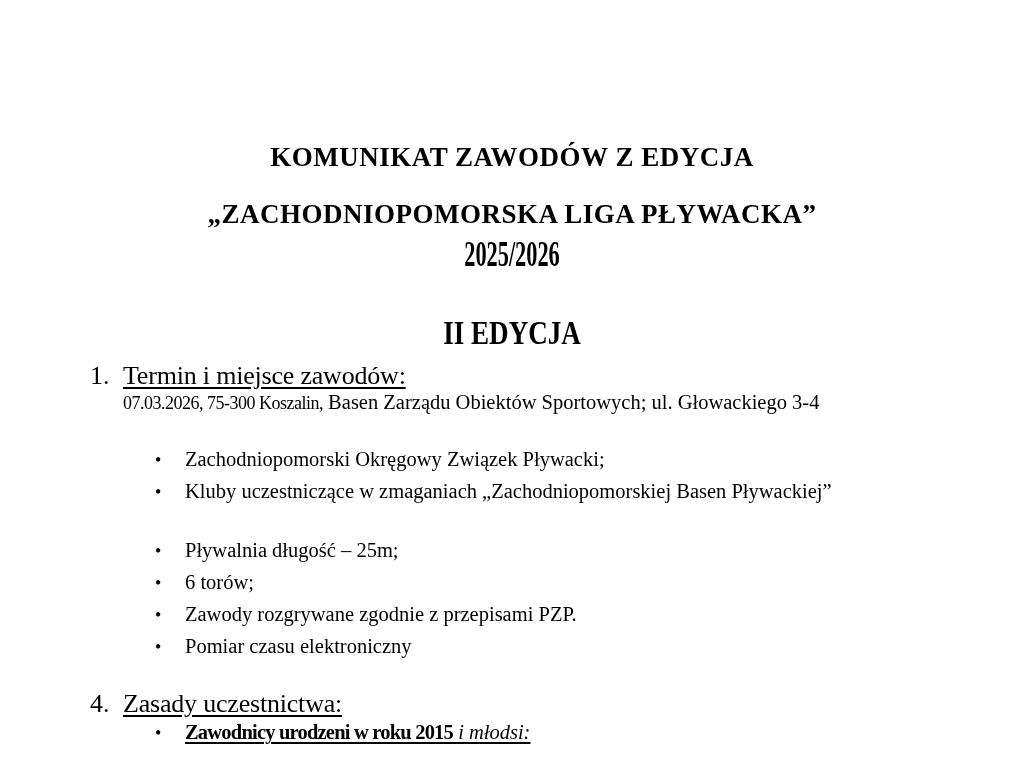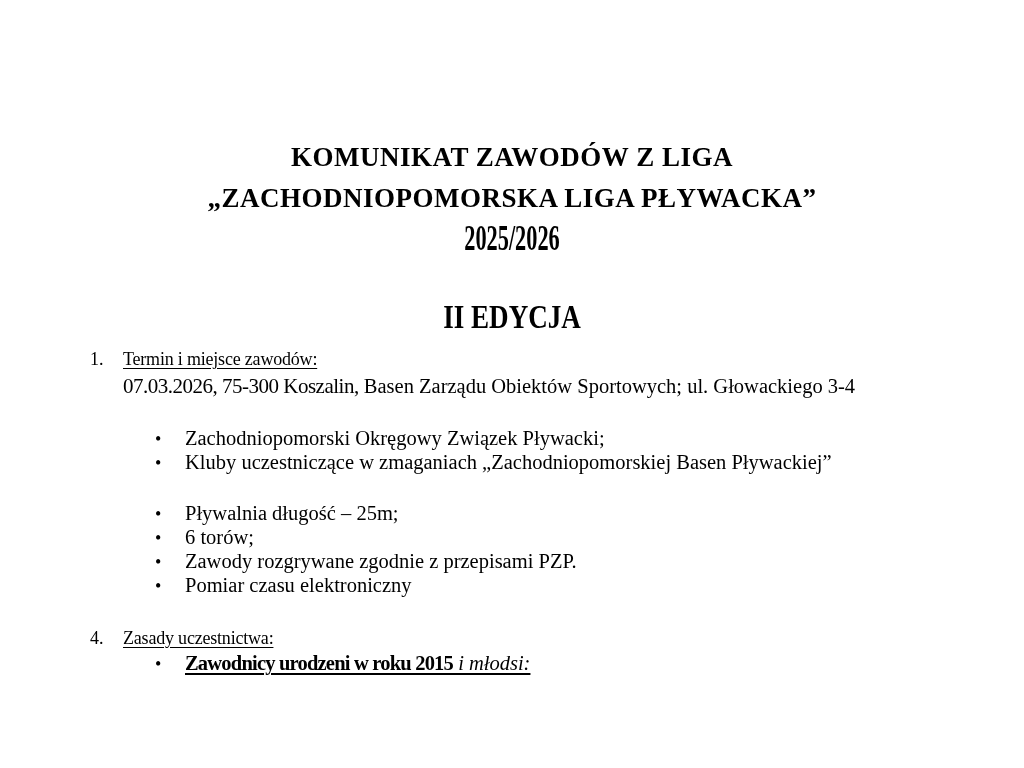--- a/index.html
+++ b/index.html
@@ -9,44 +9,44 @@
     width: 1024px;
     height: 768px;
     margin: 0 auto;
     background: #ffffff;
     overflow: hidden;
     font-family: "Liberation Serif", "DejaVu Serif", serif;
     color: #000000;
   }
   .title-block { text-align: center; padding-top: 136px; }
   .t1 { font-weight: bold; font-size: 27px; line-height: 42px; letter-spacing: 0.5px; }
-  .t2 { font-weight: bold; font-size: 27px; line-height: 40px; letter-spacing: 0.5px; }
+  .t2 { font-weight: bold; font-size: 27px; line-height: 40px; letter-spacing: 0.5px; margin-top: 16px; }
   .t3 { font-weight: bold; font-size: 36px; line-height: 40px; transform: scaleX(0.62); transform-origin: center; }
   .edition { font-weight: bold; font-size: 33px; line-height: 34px; margin-top: 42px; transform: scaleX(0.82); transform-origin: center; }
 
   .sections { margin-top: 12px; padding-left: 90px; padding-right: 60px; }
   .section { margin-bottom: 27px; }
   .section:last-child { margin-bottom: 0; }
-  .hrow { font-size: 18px; line-height: 27px; }
+  .hrow { font-size: 26px; line-height: 27px; }
   .num { display: inline-block; width: 33px; }
   .heading { text-decoration: underline; text-underline-offset: 3px; letter-spacing: -0.2px; }
   .cont-line { padding-left: 33px; font-size: 20.5px; line-height: 27px; }
-  .bullet-row { padding-left: 65px; font-size: 20.5px; line-height: 23px; }
+  .bullet-row { padding-left: 65px; font-size: 20.5px; line-height: 31px; }
   .bullet-marker { display: inline-block; width: 30px; font-size: 18px; }
 
-  .r-narrow { font-size: 21px; letter-spacing: -0.5px; }
+  .r-narrow { font-size: 18px; letter-spacing: -0.5px; }
   .r-bnu { font-weight: bold; text-decoration: underline; text-underline-offset: 3px; letter-spacing: -0.8px; }
   .r-iu { font-style: italic; text-decoration: underline; text-underline-offset: 3px; }
 </style>
 </head>
 <body>
 
 <div class="page">
   <div class="title-block">
-    <div class="t1">KOMUNIKAT ZAWODÓW Z LIGA</div>
+    <div class="t1">KOMUNIKAT ZAWODÓW Z EDYCJA</div>
     <div class="t2">„ZACHODNIOPOMORSKA LIGA PŁYWACKA”</div>
     <div class="t3">2025/2026</div>
     <div class="edition">II EDYCJA</div>
   </div>
 
   <div class="sections" id="sections">
       <div class="section">
         <div class="hrow"><span class="num">1.</span><span class="heading">Termin i miejsce zawodów:</span></div>
         <div class="cont-line"><span class="r-narrow">07.03.2026, 75-300 Koszalin,</span><span> Basen Zarządu Obiektów Sportowych; ul. Głowackiego 3-4</span></div>
       </div>

